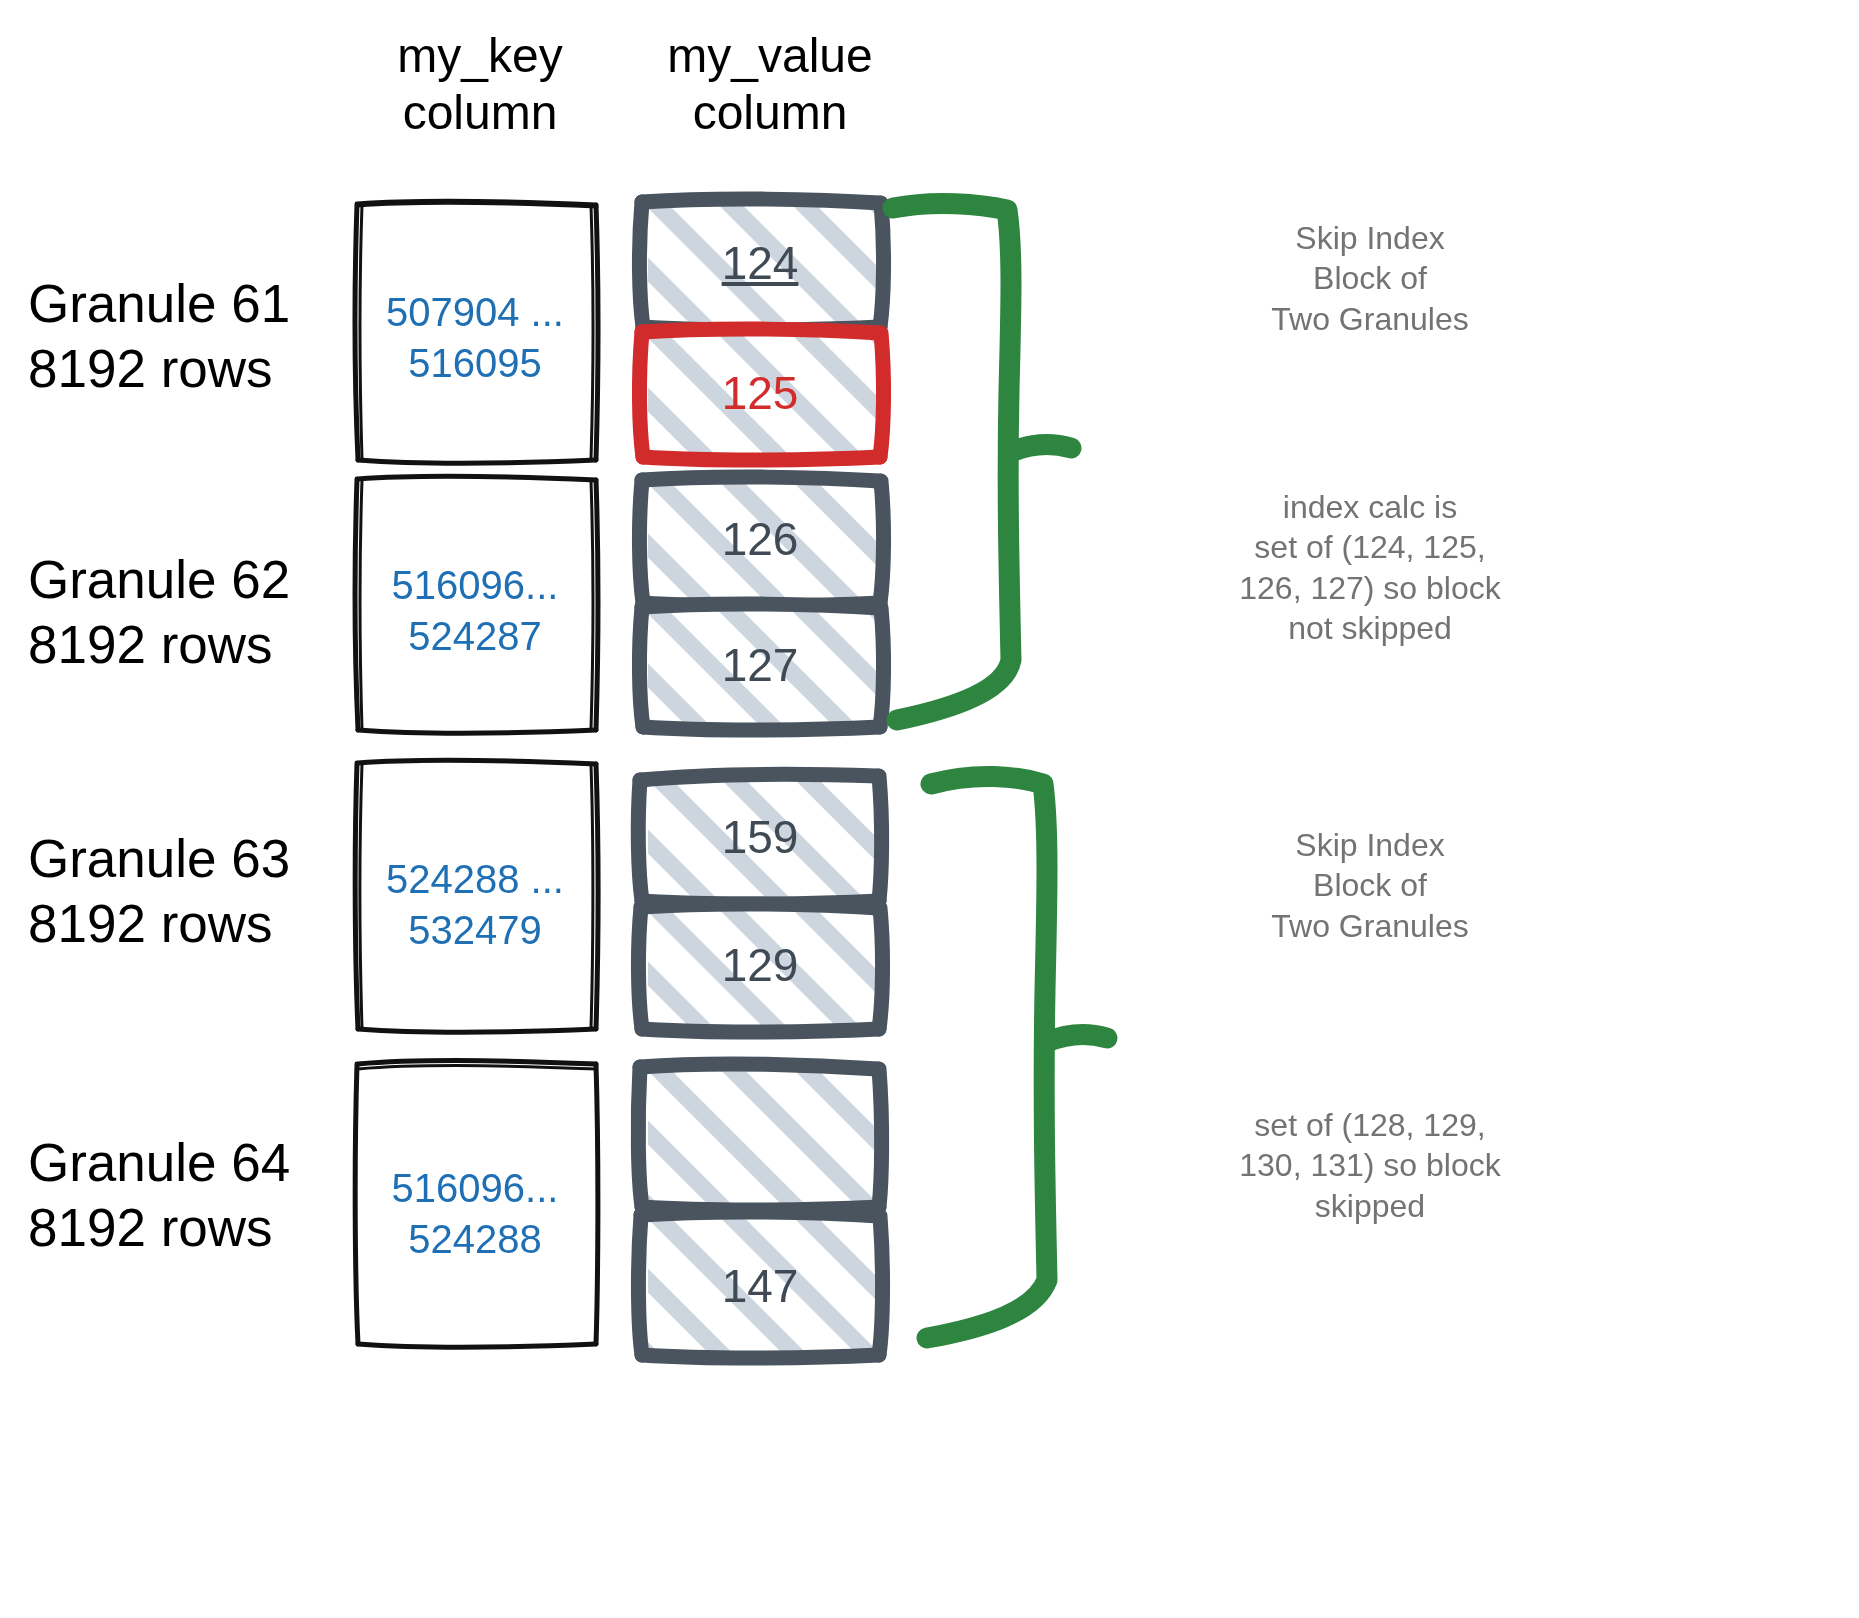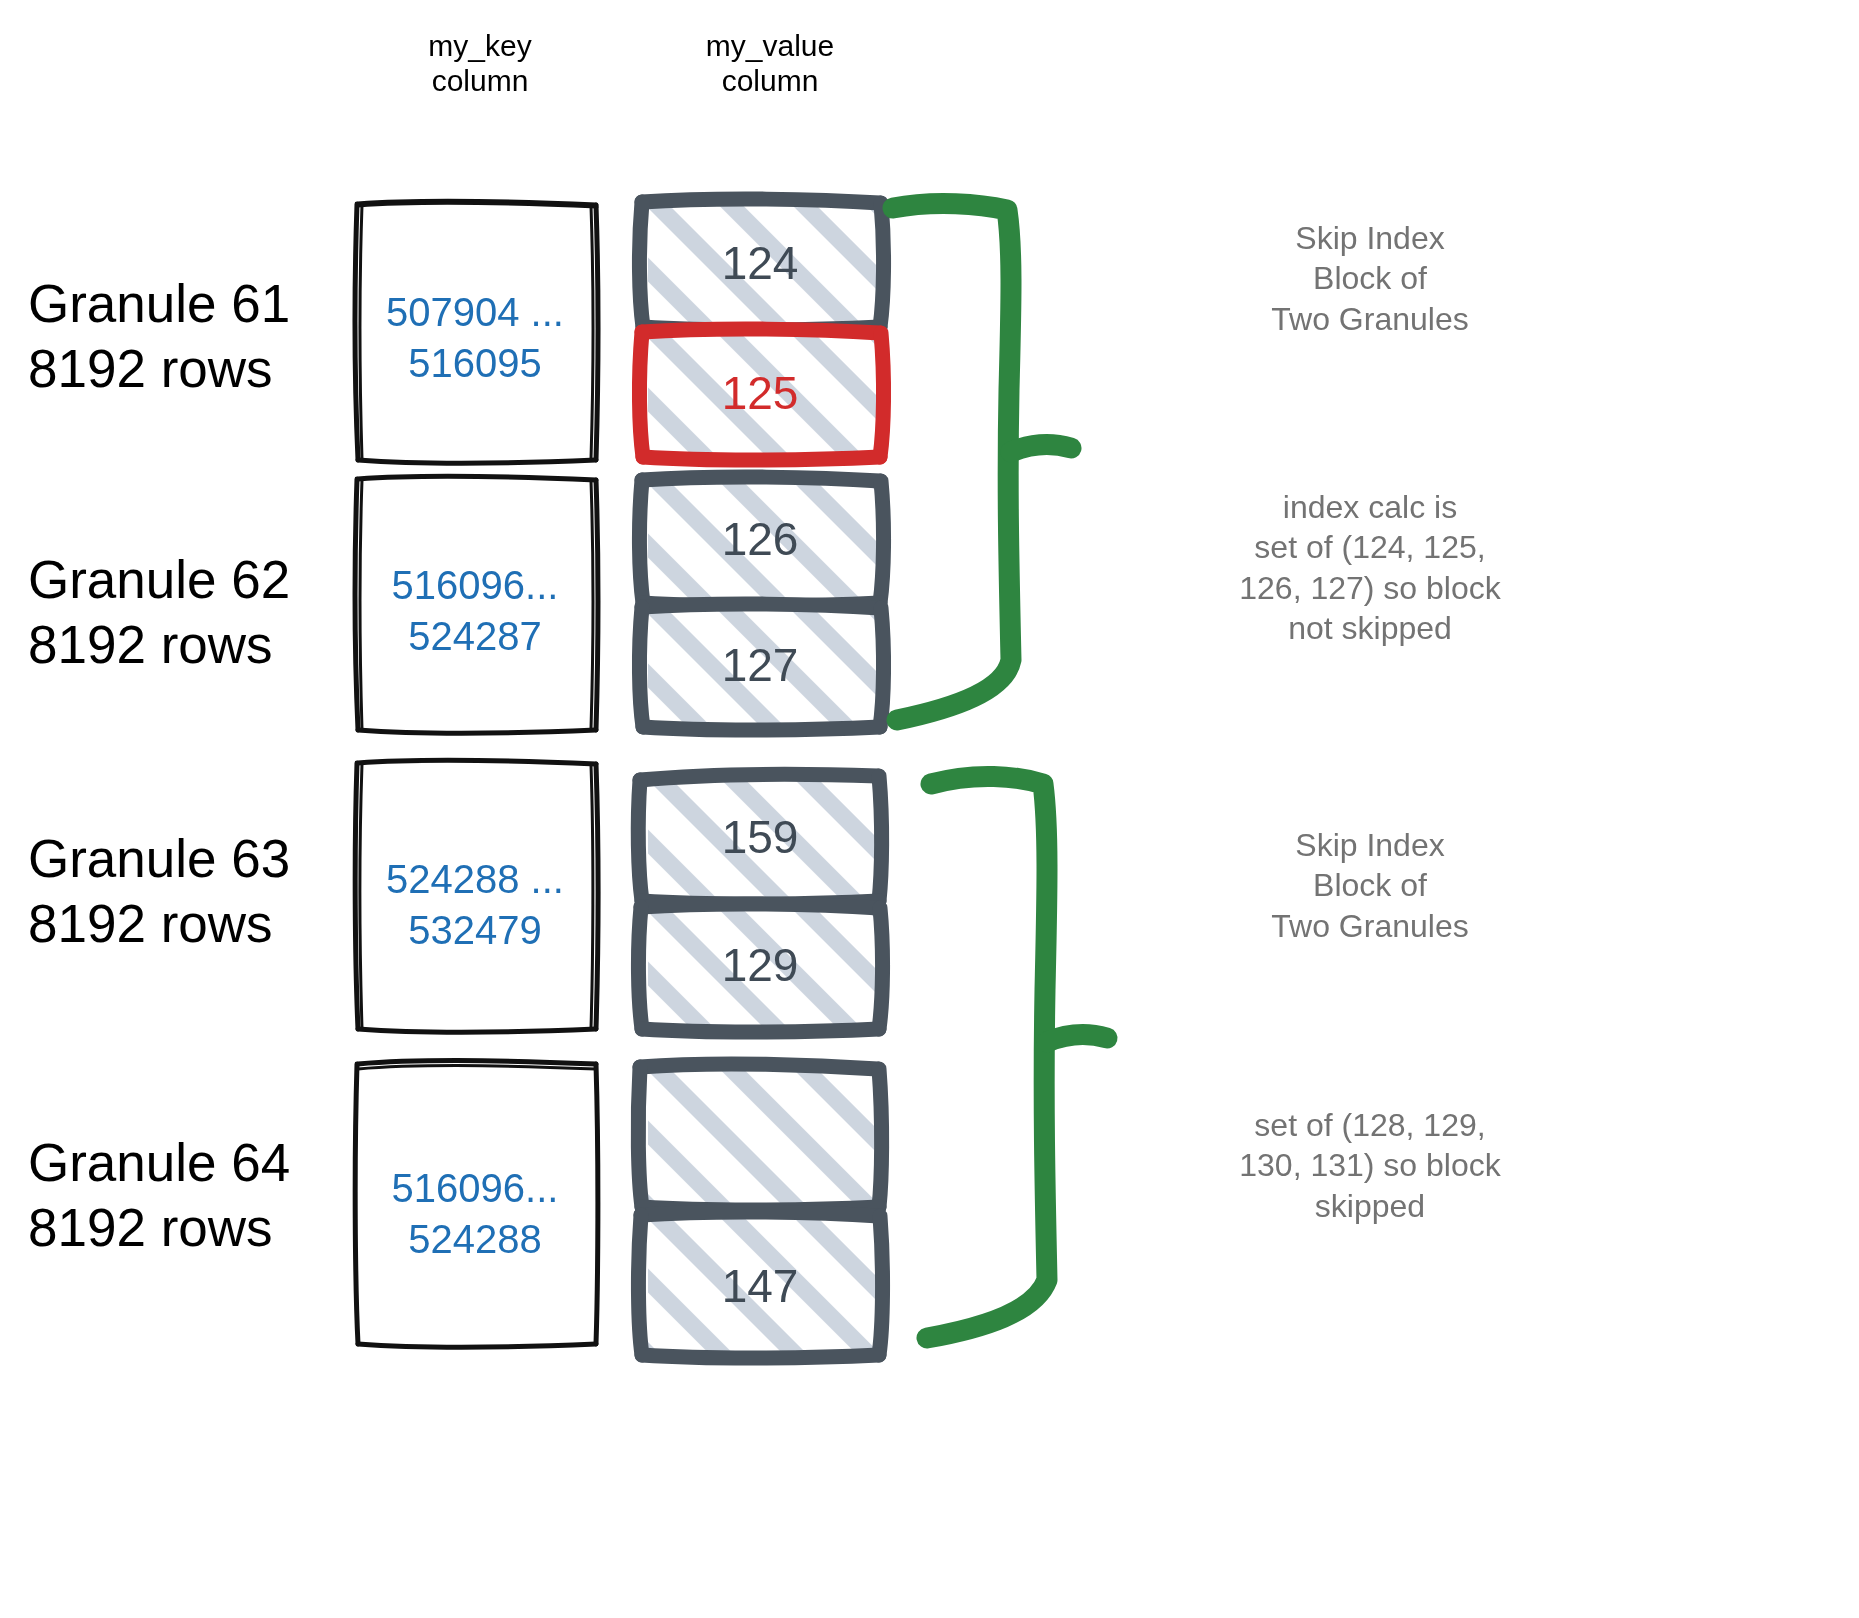--- a/index.html
+++ b/index.html
@@ -12,21 +12,21 @@
     height: 1618px;
     position: relative;
     font-family: "Liberation Sans", sans-serif;
     overflow: hidden;
   }
 
   
   .col-header {
     position: absolute;
     text-align: center;
-    font-size: 30px;
+    font-size: 48px;
     line-height: 1.18;
     color: #000000;
     white-space: pre-line;
   }
   #hdr-key   { left: 345px; top: 28px; width: 270px; }
   #hdr-value { left: 635px; top: 28px; width: 270px; }
 
   
   .granule-label {
     position: absolute;
@@ -144,21 +144,21 @@
 </div>
 
 <div class="val-cell" style="top: 200px; height: 130px;">
   <svg class="val-svg" viewBox="0 0 268 154" preserveAspectRatio="none">
     <rect x="20" y="16" width="228" height="122" fill="url(#hatch)"></rect>
     <path d="M14,14 C90,9 190,11 252,15" stroke="#4A545E" stroke-width="15" fill="none" stroke-linecap="round"></path>
     <path d="M14,14 C10,60 11,110 15,139" stroke="#4A545E" stroke-width="15" fill="none" stroke-linecap="round"></path>
     <path d="M253,15 C257,60 256,110 252,139" stroke="#4A545E" stroke-width="15" fill="none" stroke-linecap="round"></path>
     <path d="M15,139 C90,144 190,142 252,139" stroke="#4A545E" stroke-width="15" fill="none" stroke-linecap="round"></path>
   </svg>
-  <div class="val-text" style="top: 36px;">124</div>
+  <div class="val-text" style="top: 36px; text-decoration: underline;">124</div>
 </div>
 
 <div class="val-cell" style="top: 330px; height: 130px;">
   <svg class="val-svg" viewBox="0 0 268 154" preserveAspectRatio="none">
     <rect x="20" y="16" width="228" height="122" fill="url(#hatch)"></rect>
     <path d="M14,14 C90,9 190,11 252,15" stroke="#D22B2B" stroke-width="15" fill="none" stroke-linecap="round"></path>
     <path d="M14,14 C10,60 11,110 15,139" stroke="#D22B2B" stroke-width="15" fill="none" stroke-linecap="round"></path>
     <path d="M253,15 C257,60 256,110 252,139" stroke="#D22B2B" stroke-width="15" fill="none" stroke-linecap="round"></path>
     <path d="M15,139 C90,144 190,142 252,139" stroke="#D22B2B" stroke-width="15" fill="none" stroke-linecap="round"></path>
   </svg>

